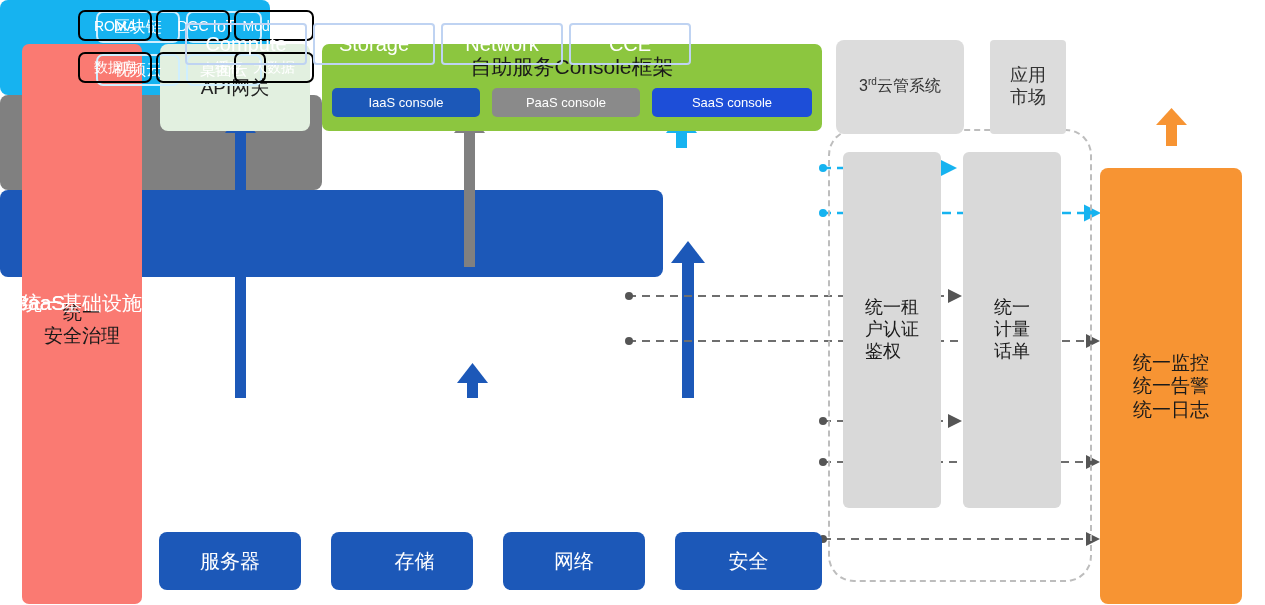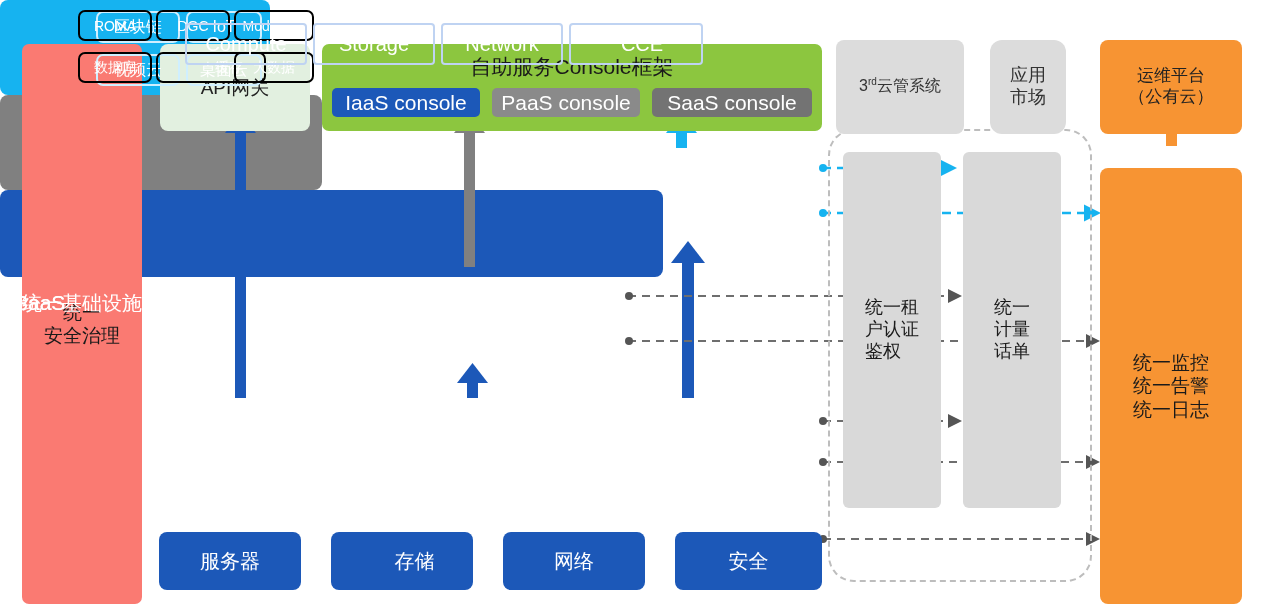--- a/index.html
+++ b/index.html
@@ -14,29 +14,29 @@
 
   
   #apigw{left:160px;top:22px;width:150px;height:87px;background:#E2F0E0;border-radius:8px;
          color:#222;font-size:19px;}
 
   
   #console{left:322px;top:22px;width:500px;height:87px;background:#8CC63F;border-radius:7px;
            display:block;}
   #console .title{position:absolute;left:0;right:0;top:9px;text-align:center;font-size:21px;color:#1a1a1a;}
   .cpill{position:absolute;top:44px;height:29px;border-radius:5px;display:flex;align-items:center;
-         justify-content:center;color:#fff;font-size:21px;}
+         justify-content:center;color:#fff;font-size:13px;}
   #iaas-c{left:10px;width:148px;background:#1C58B8;}
   #paas-c{left:170px;width:148px;background:#8A8A8A;}
-  #saas-c{left:330px;width:160px;background:#737373;}
+  #saas-c{left:330px;width:160px;background:#1d4ed8;}
 
   
   #third{left:836px;top:18px;width:128px;height:94px;background:#DCDCDC;border-radius:8px;color:#333;font-size:16px;}
   #third sup{font-size:10px;vertical-align:super;text-align:center;}
-  #market{left:990px;top:18px;width:76px;height:94px;background:#DCDCDC;border-radius:12px;color:#333;font-size:18px;}
+  #market{left:990px;top:18px;width:76px;height:94px;background:#DCDCDC;border-radius:4px;color:#333;font-size:18px;}
 
   
   #opstop{left:1100px;top:18px;width:142px;height:94px;background:#F79433;border-radius:8px;color:#222;font-size:17px;}
   
   #opscol{left:1100px;top:146px;width:142px;height:436px;background:#F79433;border-radius:8px;color:#1a1a1a;font-size:19px;}
 
   
   #saas{left:552px;top:146px;width:270px;height:95px;background:#16B3F0;border-radius:8px;display:block;}
   #saas .nm{position:absolute;left:14px;top:50%;transform:translateY(-50%);color:#fff;font-size:21px;}
   .spill{position:absolute;height:28px;border:2px solid #CFEFFF;border-radius:7px;color:#fff;
@@ -59,21 +59,21 @@
   #pp5{left:234px;top:52px;width:76px;}
 
   
   #infra{left:159px;top:398px;width:663px;height:87px;background:#1C58B8;border-radius:8px;display:block;}
   #infra .nm{position:absolute;left:22px;top:50%;transform:translateY(-50%);color:#fff;font-size:20px;}
   .ipill{position:absolute;top:23px;height:38px;border:2px solid #BFD3F2;border-radius:4px;color:#fff;
          display:flex;align-items:center;justify-content:center;font-size:20px;}
   #ip0{left:185px;width:118px;}
   #ip1{left:313px;width:118px;}
   #ip2{left:441px;width:118px;}
-  #ip3{left:569px;width:118px;padding-left:12px;}
+  #ip3{left:569px;width:118px;}
 
   
   .res{top:510px;height:58px;background:#1C58B8;border-radius:8px;color:#fff;font-size:20px;}
   #r0{left:159px;width:142px;}
   #r1{left:331px;width:142px;padding-left:25px;}
   #r2{left:503px;width:142px;}
   #r3{left:675px;width:147px;}
 
   
   #dashbox{position:absolute;left:828px;top:129px;width:264px;height:453px;
@@ -199,24 +199,20 @@
 
   <div class="box" id="third">
     <span><span>3</span><sup>rd</sup><span>云管系统</span></span>
   </div>
 
   <div class="box" id="market">
     <span class="lbl">应用
 市场</span>
   </div>
 
-  <div class="box" id="opstop">
-    <span class="lbl">运维平台
-（公有云）</span>
-  </div>
 
   <div class="box" id="opscol">
     <span class="lbl">统一监控
 统一告警
 统一日志</span>
   </div>
 
   <div id="saas">
     <div class="nm">SaaS</div>
     <div class="spill" id="sp0">

